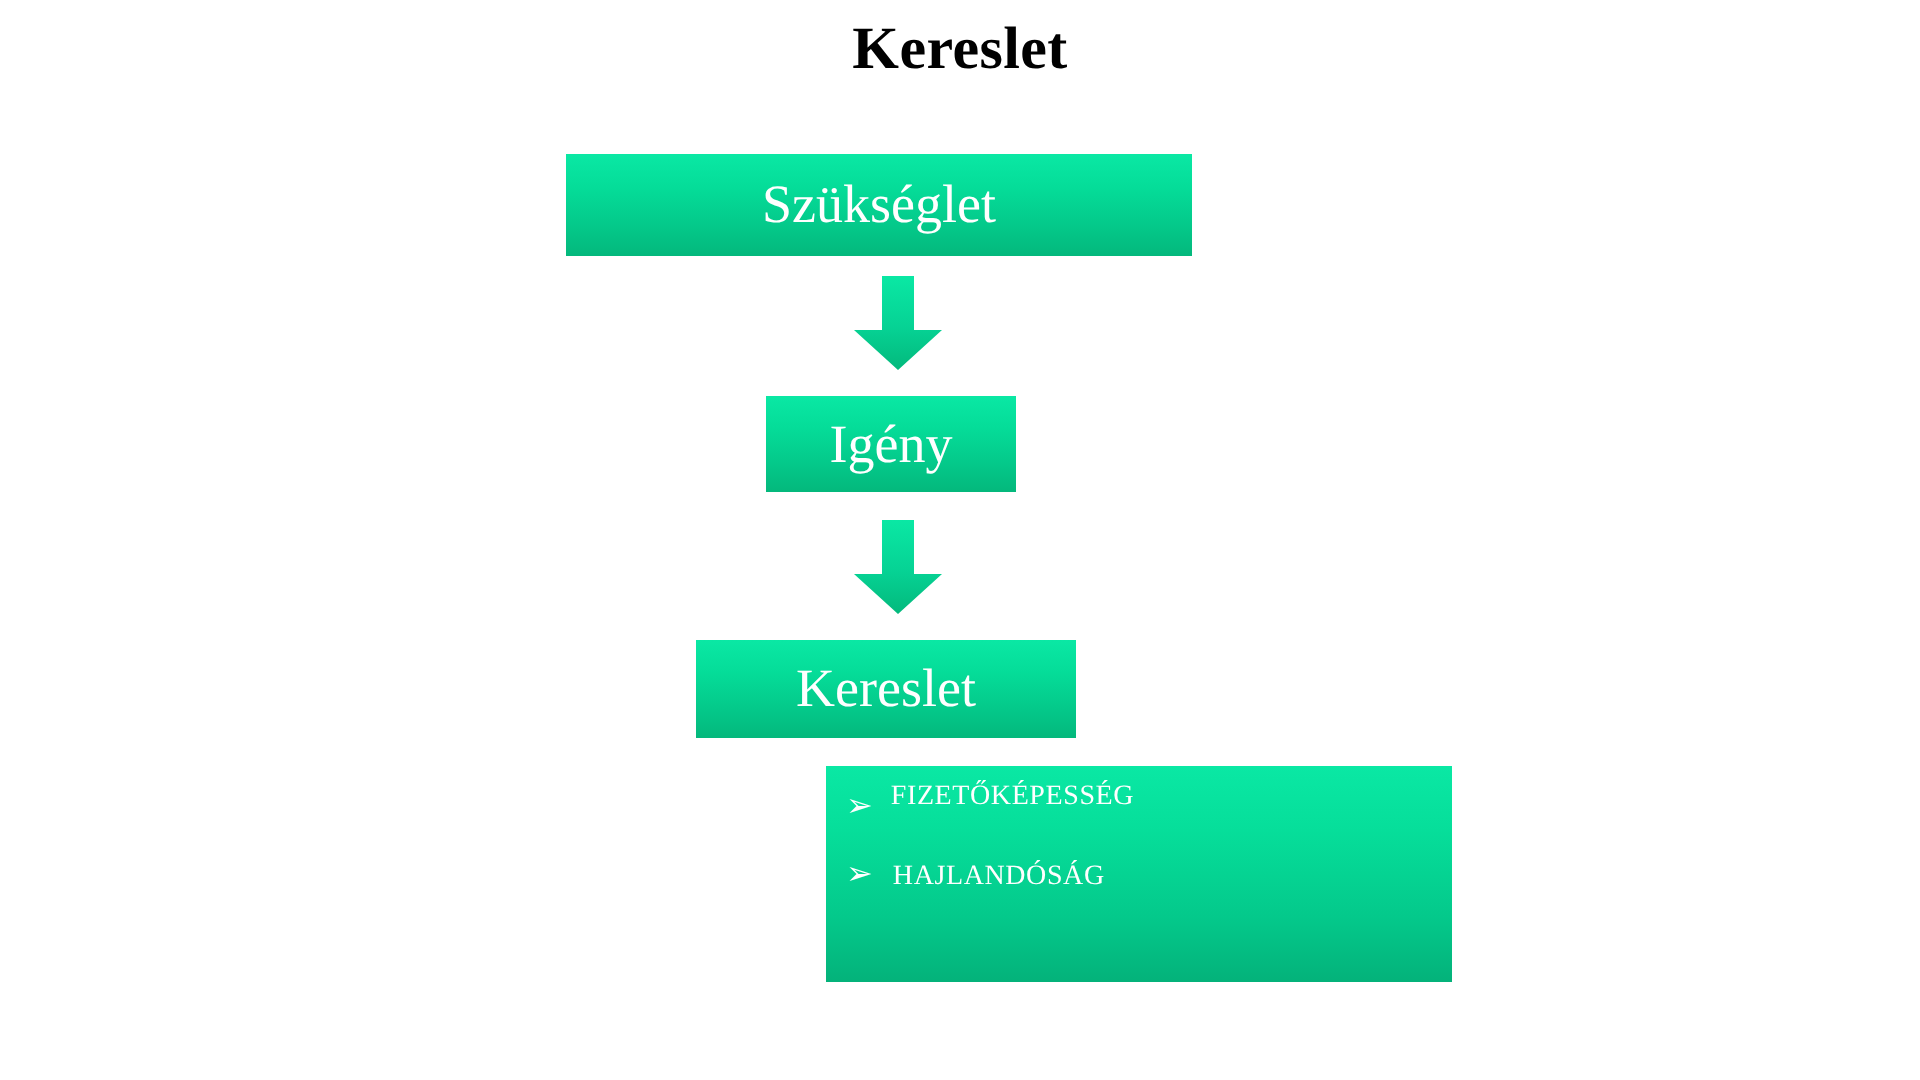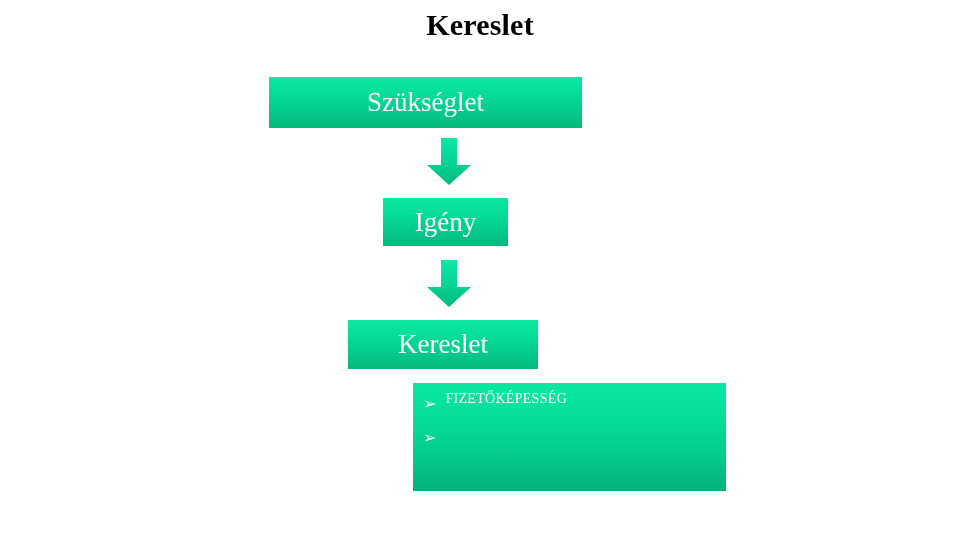--- a/index.html
+++ b/index.html
@@ -40,21 +40,21 @@
     background: linear-gradient(to bottom, #0ae8a4 0%, #05dd99 32%, #04c98a 70%, #04b87c 100%);
     color: #ffffff;
     display: flex;
     align-items: center;
     justify-content: center;
     font-family: "Liberation Serif", serif;
     box-sizing: border-box;
   }
 
   #box-szukseglet {
-    left: 269px;
+    left: 283px;
     top: 77px;
     width: 313px;
     height: 51px;
     font-size: 27px;
   }
 
   #box-igeny {
     left: 383px;
     top: 198px;
     width: 125px;
@@ -181,18 +181,19 @@
   <div id="box-bullets">
 
     <div class="bullet-row">
       <span class="bullet-marker gap">➢</span>
       <span class="bullet-text">FIZETŐKÉPESSÉG</span>
     </div>
 
     <div class="bullet-row second">
       <span class="bullet-marker nogap">➢</span>
       <span class="bullet-text">
+        <span class="line2">HAJLANDÓSÁG</span>
       </span>
     </div>
 
   </div>
 
 </div>
 
 </body></html>

